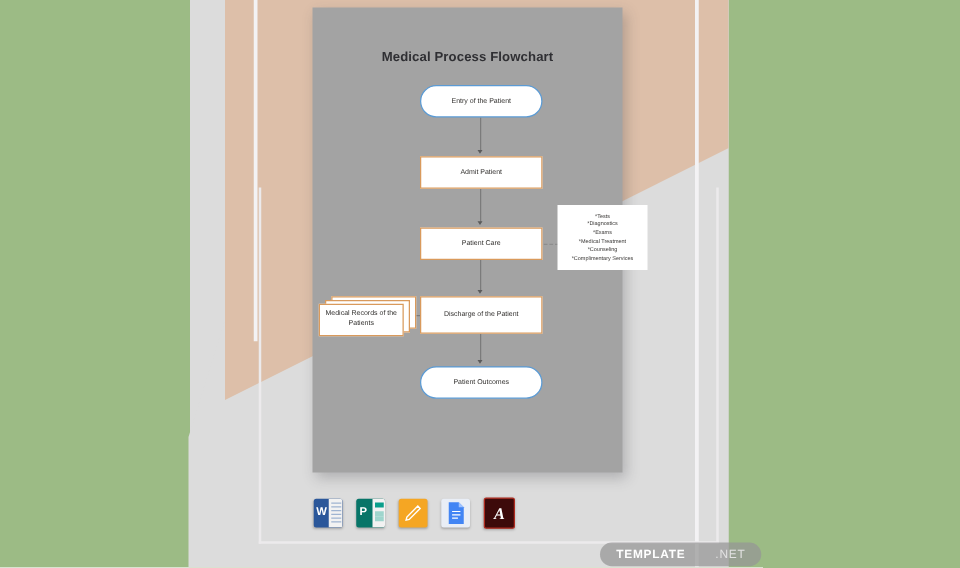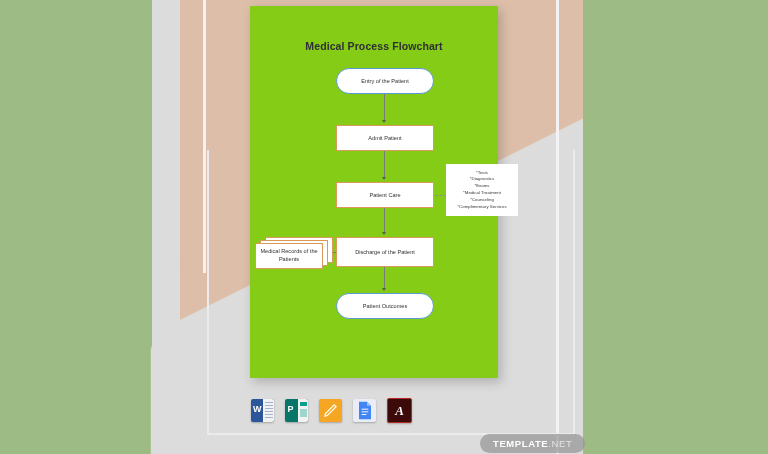--- a/index.html
+++ b/index.html
@@ -79,21 +79,21 @@
     box-sizing: border-box;
   }
 
   
   .paper {
     position: absolute;
     left: 250px;
     top: 6px;
     width: 248px;
     height: 372px;
-    background: #84cc16;
+    background: #a3a3a3;
     box-shadow: 3px 4px 10px rgba(60, 60, 70, 0.28);
   }
 
   .doc-title {
     position: absolute;
     left: 0;
     top: 34px;
     width: 100%;
     text-align: center;
     font-size: 10.5px;
@@ -294,21 +294,21 @@
     top: 434px;
     padding: 4px 13px;
     background: rgba(150, 150, 150, 0.72);
     border-radius: 11px;
     color: #ffffff;
     font-size: 9.5px;
     font-weight: bold;
     letter-spacing: 0.6px;
     white-space: nowrap;
   }
-  .watermark .dim { color: #e2e2e2; font-weight: normal; }
+  .watermark .dim { color: #e2e2e2; font-weight: normal; margin-left: 24px; }
 </style>
 </head>
 <body>
 
 <div id="stage">
 
   <div class="bg-green"></div>
   <div class="bg-grey"></div>
   <div class="bg-grey-wedge"></div>
   <div class="bg-beige"></div>

